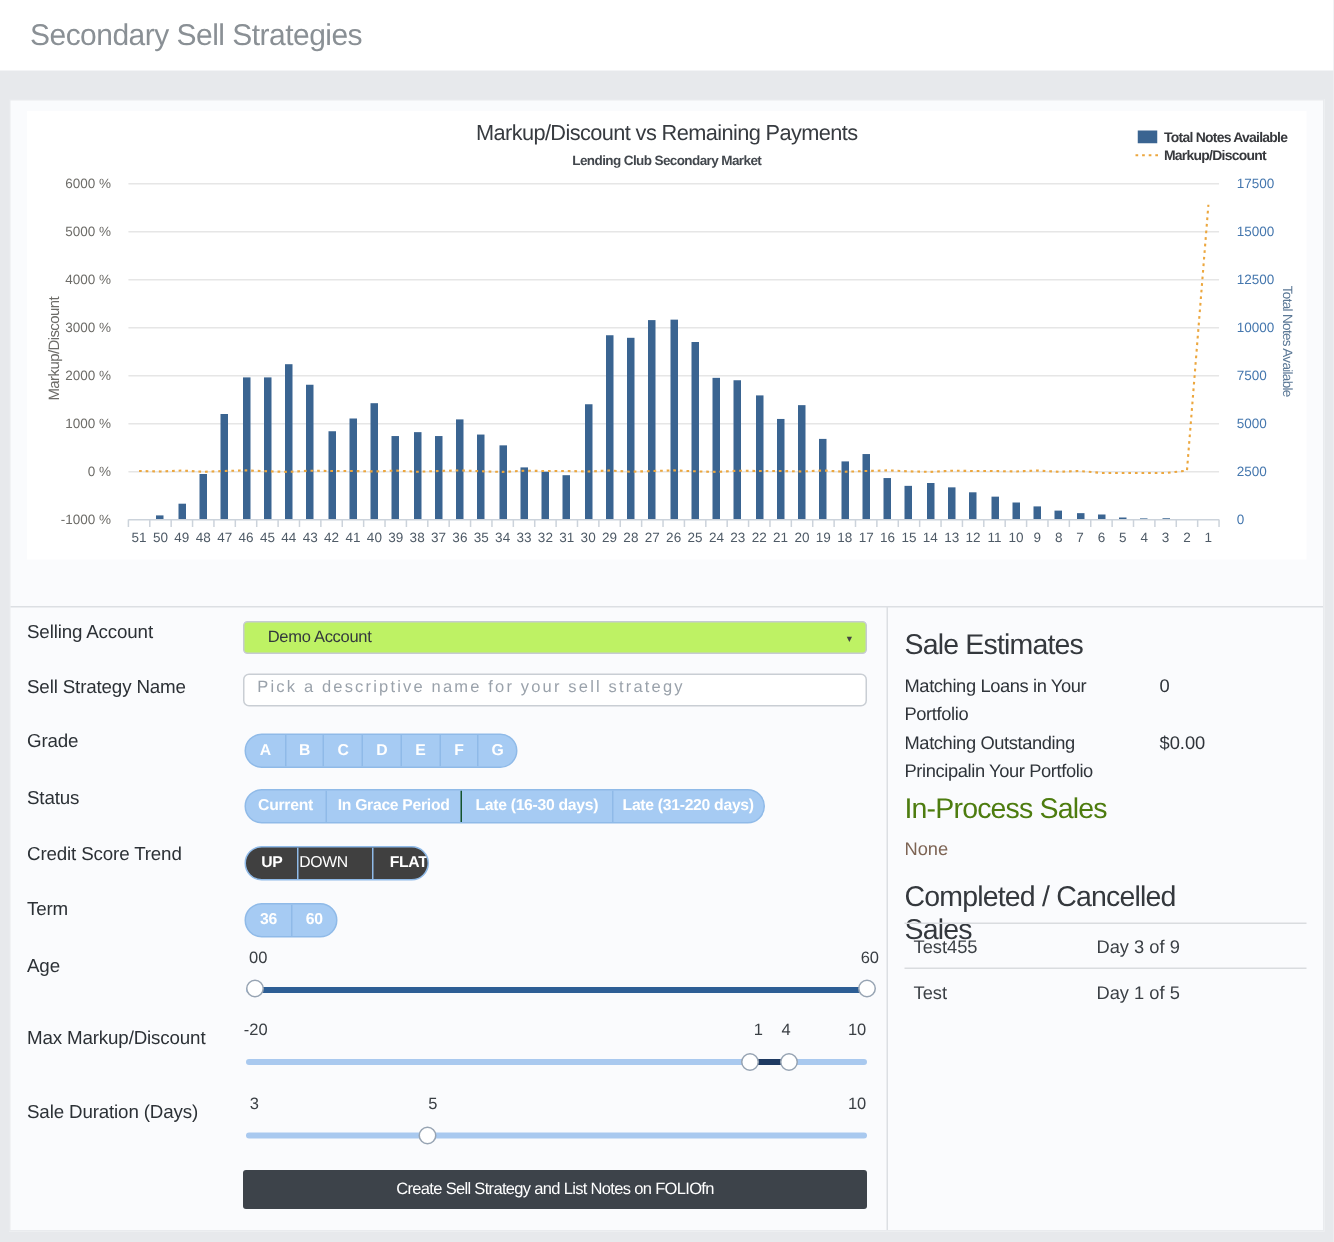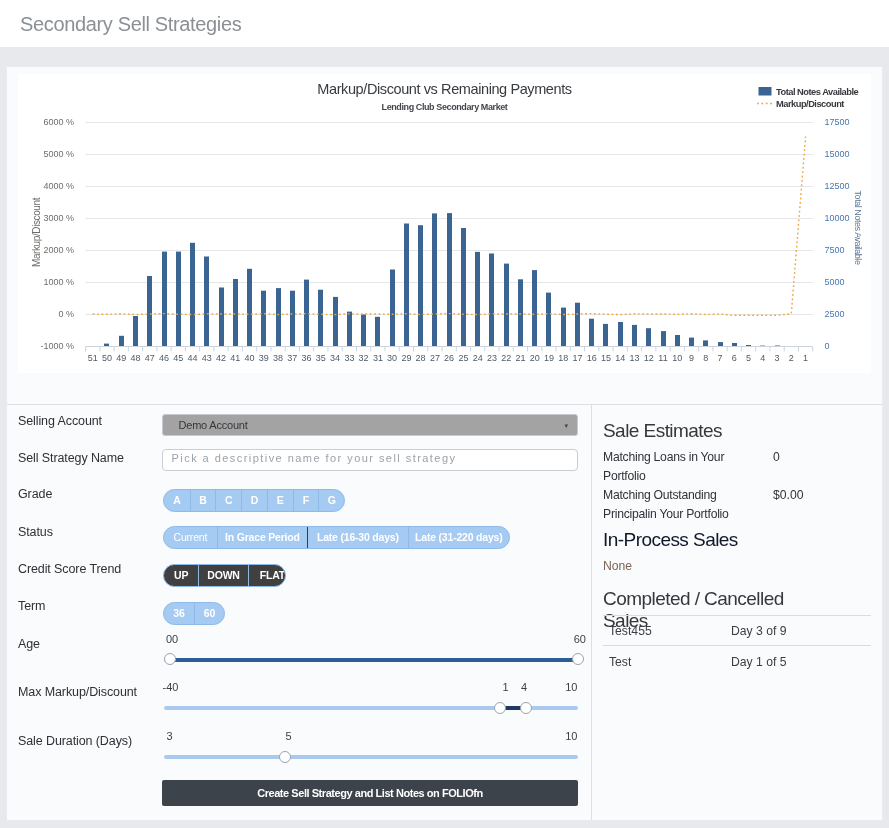--- a/index.html
+++ b/index.html
@@ -203,87 +203,87 @@
   <div style="position:absolute;left:18px;top:414.0px;font-size:12.5px;color:#2c3136;letter-spacing:-0.1px">Selling Account</div>
     <div style="position:absolute;left:18px;top:451.0px;font-size:12.5px;color:#2c3136;letter-spacing:-0.1px">Sell Strategy Name</div>
     <div style="position:absolute;left:18px;top:487.0px;font-size:12.5px;color:#2c3136;letter-spacing:-0.1px">Grade</div>
     <div style="position:absolute;left:18px;top:525.0px;font-size:12.5px;color:#2c3136;letter-spacing:-0.1px">Status</div>
     <div style="position:absolute;left:18px;top:562.0px;font-size:12.5px;color:#2c3136;letter-spacing:-0.1px">Credit Score Trend</div>
     <div style="position:absolute;left:18px;top:599.0px;font-size:12.5px;color:#2c3136;letter-spacing:-0.1px">Term</div>
     <div style="position:absolute;left:18px;top:636.5px;font-size:12.5px;color:#2c3136;letter-spacing:-0.1px">Age</div>
     <div style="position:absolute;left:18px;top:685.0px;font-size:12.5px;color:#2c3136;letter-spacing:-0.1px">Max Markup/Discount</div>
     <div style="position:absolute;left:18px;top:733.5px;font-size:12.5px;color:#2c3136;letter-spacing:-0.1px">Sale Duration (Days)</div>
 
-  <div style="position:absolute;left:162px;top:414px;width:416px;height:22px;background:#a3a3a3;border:1px solid #c6cbd1;border-radius:3px;box-sizing:border-box">
+  <div style="position:absolute;left:162px;top:414px;width:416px;height:22px;background:#bef264;border:1px solid #c6cbd1;border-radius:3px;box-sizing:border-box">
     <div style="position:absolute;left:15.5px;top:3.5px;font-size:11px;letter-spacing:-0.2px;color:#33383d">Demo Account</div>
     <div style="position:absolute;right:9px;top:7px;font-size:7px;color:#444">▾</div>
   </div>
   <div style="position:absolute;left:162px;top:448.5px;width:416px;height:22px;background:#fff;border:1px solid #c9ced4;border-radius:4px;box-sizing:border-box">
     <div style="position:absolute;left:8.5px;top:2px;font-size:11px;letter-spacing:1.45px;color:#9aa2ab">Pick a descriptive name for your sell strategy</div>
   </div>
 
   <div style="position:absolute;left:163px;top:488.5px;width:182px;height:23px;background:#a6cbf3;border:1px solid #8fbae8;border-radius:12px;box-sizing:border-box;overflow:hidden;display:flex">
       <div style="width:26px;box-sizing:border-box;color:#fff;font-weight:bold;font-size:10.5px;text-align:center;line-height:21px;letter-spacing:-0.2px">A</div>
       <div style="width:26px;border-left:1px solid #8fbae8;box-sizing:border-box;color:#fff;font-weight:bold;font-size:10.5px;text-align:center;line-height:21px;letter-spacing:-0.2px">B</div>
       <div style="width:26px;border-left:1px solid #8fbae8;box-sizing:border-box;color:#fff;font-weight:bold;font-size:10.5px;text-align:center;line-height:21px;letter-spacing:-0.2px">C</div>
       <div style="width:26px;border-left:1px solid #8fbae8;box-sizing:border-box;color:#fff;font-weight:bold;font-size:10.5px;text-align:center;line-height:21px;letter-spacing:-0.2px">D</div>
       <div style="width:26px;border-left:1px solid #8fbae8;box-sizing:border-box;color:#fff;font-weight:bold;font-size:10.5px;text-align:center;line-height:21px;letter-spacing:-0.2px">E</div>
       <div style="width:26px;border-left:1px solid #8fbae8;box-sizing:border-box;color:#fff;font-weight:bold;font-size:10.5px;text-align:center;line-height:21px;letter-spacing:-0.2px">F</div>
       <div style="width:26px;border-left:1px solid #8fbae8;box-sizing:border-box;color:#fff;font-weight:bold;font-size:10.5px;text-align:center;line-height:21px;letter-spacing:-0.2px">G</div>
     </div>
   <div style="position:absolute;left:163px;top:526px;width:347px;height:23px;background:#a6cbf3;border:1px solid #8fbae8;border-radius:12px;box-sizing:border-box;overflow:hidden;display:flex">
-      <div style="width:53px;box-sizing:border-box;color:#fff;font-weight:normal;font-size:10.5px;text-align:center;line-height:21px;letter-spacing:-0.2px">Current</div>
+      <div style="width:53px;box-sizing:border-box;color:#fff;font-weight:bold;font-size:10.5px;text-align:center;line-height:21px;letter-spacing:-0.2px">Current</div>
       <div style="width:91px;border-left:1px solid #8fbae8;box-sizing:border-box;color:#fff;font-weight:bold;font-size:10.5px;text-align:center;line-height:21px;letter-spacing:-0.2px">In Grace Period</div>
       <div style="width:101px;border-left:1px solid #14532d;box-sizing:border-box;color:#fff;font-weight:bold;font-size:10.5px;text-align:center;line-height:21px;letter-spacing:-0.2px">Late (16-30 days)</div>
       <div style="width:102px;border-left:1px solid #8fbae8;box-sizing:border-box;color:#fff;font-weight:bold;font-size:10.5px;text-align:center;line-height:21px;letter-spacing:-0.2px">Late (31-220 days)</div>
     </div>
   <div style="position:absolute;left:163px;top:564px;width:123px;height:23px;background:#404040;border:1px solid #8fbae8;border-radius:12px;box-sizing:border-box;overflow:hidden;display:flex">
       <div style="width:35px;box-sizing:border-box;color:#fff;font-weight:bold;font-size:10.5px;text-align:center;line-height:21px;letter-spacing:-0.2px">UP</div>
-      <div style="width:50px;border-left:1px solid #8fbae8;box-sizing:border-box;color:#fff;font-weight:bold;font-size:10.5px;text-align:center;line-height:21px;letter-spacing:-0.2px">DOWN</div>
+      <div style="width:50px;border-left:1px solid #8fbae8;box-sizing:border-box;color:#fff;font-weight:normal;font-size:10.5px;line-height:21px;letter-spacing:-0.2px">DOWN</div>
       <div style="width:38px;border-left:1px solid #8fbae8;box-sizing:border-box;color:#fff;font-weight:bold;font-size:10.5px;text-align:right;line-height:21px;letter-spacing:-0.2px">FLAT</div>
     </div>
   <div style="position:absolute;left:163px;top:602px;width:62px;height:23px;background:#a6cbf3;border:1px solid #8fbae8;border-radius:12px;box-sizing:border-box;overflow:hidden;display:flex">
       <div style="width:31px;box-sizing:border-box;color:#fff;font-weight:bold;font-size:10.5px;text-align:center;line-height:21px;letter-spacing:-0.2px">36</div>
       <div style="width:31px;border-left:1px solid #8fbae8;box-sizing:border-box;color:#fff;font-weight:bold;font-size:10.5px;text-align:center;line-height:21px;letter-spacing:-0.2px">60</div>
     </div>
   <div style="position:absolute;left:0;top:0;width:0;height:0">
       <div style="position:absolute;left:164px;top:657.5px;width:414px;height:4px;background:#a9c9ef;border-radius:3px"></div>
       <div style="position:absolute;left:169px;top:657.5px;width:408.5px;height:4px;background:#2d5e95;border-radius:3px"></div>
       <div style="position:absolute;left:163.5px;top:653.0px;width:12px;height:12px;background:#fff;border:1px solid #97a4b3;border-radius:50%;box-sizing:border-box"></div>
       <div style="position:absolute;left:571.5px;top:653.0px;width:12px;height:12px;background:#fff;border:1px solid #97a4b3;border-radius:50%;box-sizing:border-box"></div>
       <div style="position:absolute;top:632.5px;left:166px;font-size:11px;color:#3a3f44">00</div>
       <div style="position:absolute;top:632.5px;left:526px;width:60px;text-align:right;font-size:11px;color:#3a3f44">60</div>
     </div>
   <div style="position:absolute;left:0;top:0;width:0;height:0">
       <div style="position:absolute;left:164px;top:706px;width:414px;height:4px;background:#a9c9ef;border-radius:3px"></div>
       <div style="position:absolute;left:500px;top:706px;width:25.5px;height:4px;background:#1e3a62;border-radius:3px"></div>
       <div style="position:absolute;left:494px;top:701.5px;width:12px;height:12px;background:#fff;border:1px solid #97a4b3;border-radius:50%;box-sizing:border-box"></div>
       <div style="position:absolute;left:519.5px;top:701.5px;width:12px;height:12px;background:#fff;border:1px solid #97a4b3;border-radius:50%;box-sizing:border-box"></div>
-      <div style="position:absolute;top:681px;left:162.5px;font-size:11px;color:#3a3f44">-40</div>
+      <div style="position:absolute;top:681px;left:162.5px;font-size:11px;color:#3a3f44">-20</div>
       <div style="position:absolute;top:681px;left:475.5px;width:60px;text-align:center;font-size:11px;color:#3a3f44">1</div>
       <div style="position:absolute;top:681px;left:494px;width:60px;text-align:center;font-size:11px;color:#3a3f44">4</div>
       <div style="position:absolute;top:681px;left:517.5px;width:60px;text-align:right;font-size:11px;color:#3a3f44">10</div>
     </div>
   <div style="position:absolute;left:0;top:0;width:0;height:0">
       <div style="position:absolute;left:164px;top:755px;width:414px;height:4px;background:#a9c9ef;border-radius:3px"></div>
       <div style="position:absolute;left:279px;top:750.5px;width:12px;height:12px;background:#fff;border:1px solid #97a4b3;border-radius:50%;box-sizing:border-box"></div>
       <div style="position:absolute;top:730px;left:166.5px;font-size:11px;color:#3a3f44">3</div>
       <div style="position:absolute;top:730px;left:258.5px;width:60px;text-align:center;font-size:11px;color:#3a3f44">5</div>
       <div style="position:absolute;top:730px;left:517.5px;width:60px;text-align:right;font-size:11px;color:#3a3f44">10</div>
     </div>
 
-  <div style="position:absolute;left:162px;top:780px;width:416px;height:25.5px;background:#3d434a;border-radius:2px;color:#fff;font-weight:bold;font-size:11px;text-align:center;line-height:26.5px;letter-spacing:-0.45px">Create Sell Strategy and List Notes on FOLIOfn</div>
+  <div style="position:absolute;left:162px;top:780px;width:416px;height:25.5px;background:#3d434a;border-radius:2px;color:#fff;font-weight:normal;font-size:11px;text-align:center;line-height:26.5px;letter-spacing:-0.45px">Create Sell Strategy and List Notes on FOLIOfn</div>
 
 <div style="position:absolute;left:590.5px;top:404px;width:1px;height:416px;background:#dcdfe3"></div>
 <div style="position:absolute;left:603px;top:420px;font-size:19px;color:#34383d;letter-spacing:-0.55px">Sale Estimates</div>
 <div style="position:absolute;left:603px;top:448px;width:130px;font-size:12.2px;line-height:18.5px;color:#2f343a;letter-spacing:-0.25px">Matching Loans in Your Portfolio</div>
 <div style="position:absolute;left:773px;top:449.5px;font-size:12.2px;color:#2f343a">0</div>
 <div style="position:absolute;left:603px;top:486px;width:130px;font-size:12.2px;line-height:18.5px;color:#2f343a;letter-spacing:-0.25px">Matching Outstanding Principalin Your Portfolio</div>
 <div style="position:absolute;left:773px;top:487.5px;font-size:12.2px;color:#2f343a">$0.00</div>
-<div style="position:absolute;left:603px;top:529px;font-size:19px;color:#0f172a;letter-spacing:-0.55px">In-Process Sales</div>
+<div style="position:absolute;left:603px;top:529px;font-size:19px;color:#4d7c0f;letter-spacing:-0.55px">In-Process Sales</div>
 <div style="position:absolute;left:603px;top:559px;font-size:12.2px;color:#7d6454">None</div>
 <div style="position:absolute;left:603px;top:588px;font-size:19px;color:#34383d;letter-spacing:-0.55px">Completed / Cancelled Sales</div>
 <div style="position:absolute;left:603px;top:615px;width:268px;height:1px;background:#d9dcdf"></div>
 <div style="position:absolute;left:609px;top:624px;font-size:12.2px;color:#3a3f44">Test455</div>
 <div style="position:absolute;left:731px;top:624px;font-size:12.2px;color:#3a3f44">Day 3 of 9</div>
 <div style="position:absolute;left:603px;top:645px;width:268px;height:1px;background:#d9dcdf"></div>
 <div style="position:absolute;left:609px;top:654.5px;font-size:12.2px;color:#3a3f44">Test</div>
 <div style="position:absolute;left:731px;top:654.5px;font-size:12.2px;color:#3a3f44">Day 1 of 5</div>
 
 </div>

